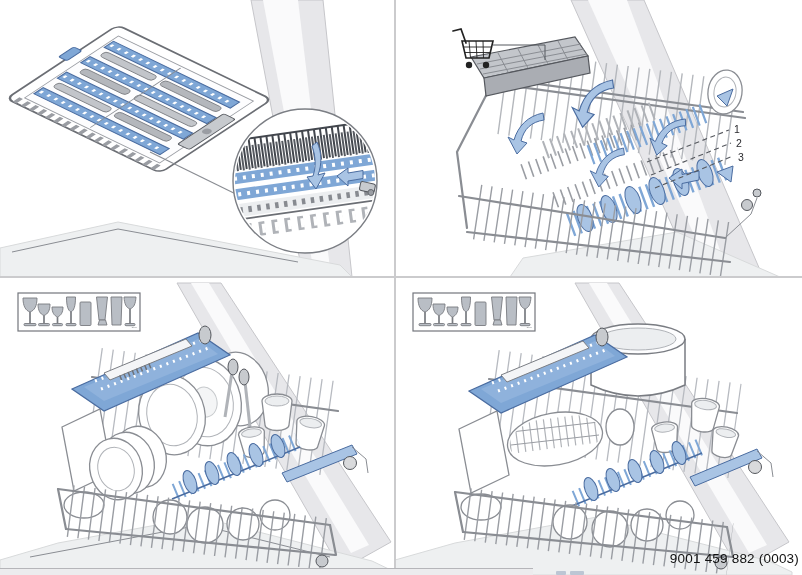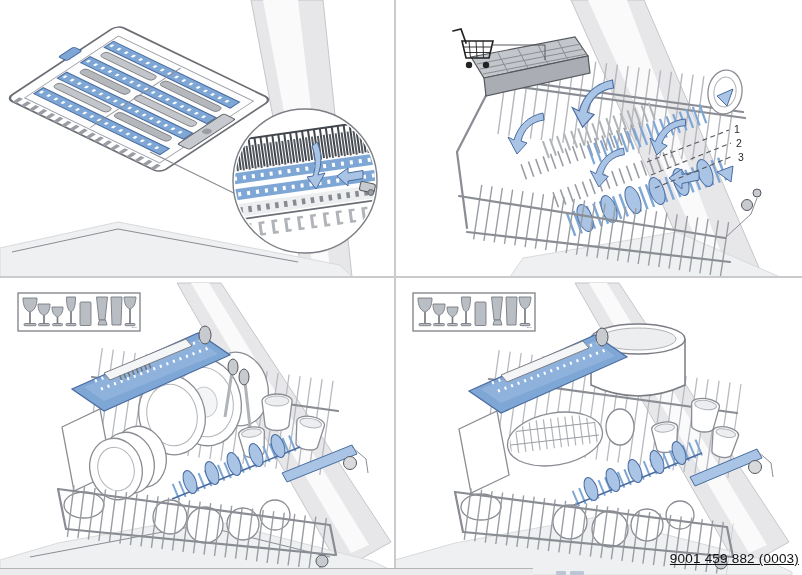--- a/index.html
+++ b/index.html
@@ -11,21 +11,21 @@
   #p3{left:0;top:277px;}
   #p4{left:395px;top:277px;}
   .divider-v{position:absolute;left:394px;top:0;width:2px;height:568px;
              background:var(--divider-gray,#cbcbcd);}
   .divider-h{position:absolute;left:0;top:276px;width:802px;height:2px;
              background:var(--divider-gray,#cbcbcd);}
   .footer-bar{position:absolute;left:0;top:568px;width:533px;height:7px;
               background:var(--footer-bar,#ececee);border-top:1px solid var(--footer-bar-border,#b5b5b9);}
   .peek{position:absolute;top:571px;height:4px;background:#bcc6d4;border-radius:1px;}
   .part-number{position:absolute;right:3px;top:551px;font-size:13.5px;color:var(--text,#111);
-               letter-spacing:0.2px;text-decoration:underline;}
+               letter-spacing:0.2px;}
   
   .wall{fill:var(--wall-gray,#e7e7ea);stroke:var(--wall-gray-edge,#c6c6ca);stroke-width:1;}
   .wall-in{fill:#fafafb;stroke:none;}
   .floor{fill:var(--floor-gray,#eef0f1);stroke:#d8dadb;stroke-width:1;}
   .blue{fill:var(--accent-blue,#7fa7d6);stroke:var(--accent-blue-dark,#4a6ca0);stroke-width:1.2;}
   .blue-light{fill:var(--accent-blue-light,#a9c4e4);stroke:var(--accent-blue-dark,#4a6ca0);stroke-width:1;}
   .white-item{fill:#fff;stroke:var(--outline-mid,#8a8d93);stroke-width:1.3;}
   .metal{fill:var(--metal-gray,#c7cace);stroke:var(--outline-dark,#54575d);stroke-width:1;}
   .rail{stroke:var(--outline-mid,#8a8d93);stroke-width:2.2;fill:none;stroke-linecap:round;}
   .thin{stroke:var(--outline-mid,#8a8d93);stroke-width:1;fill:none;}

